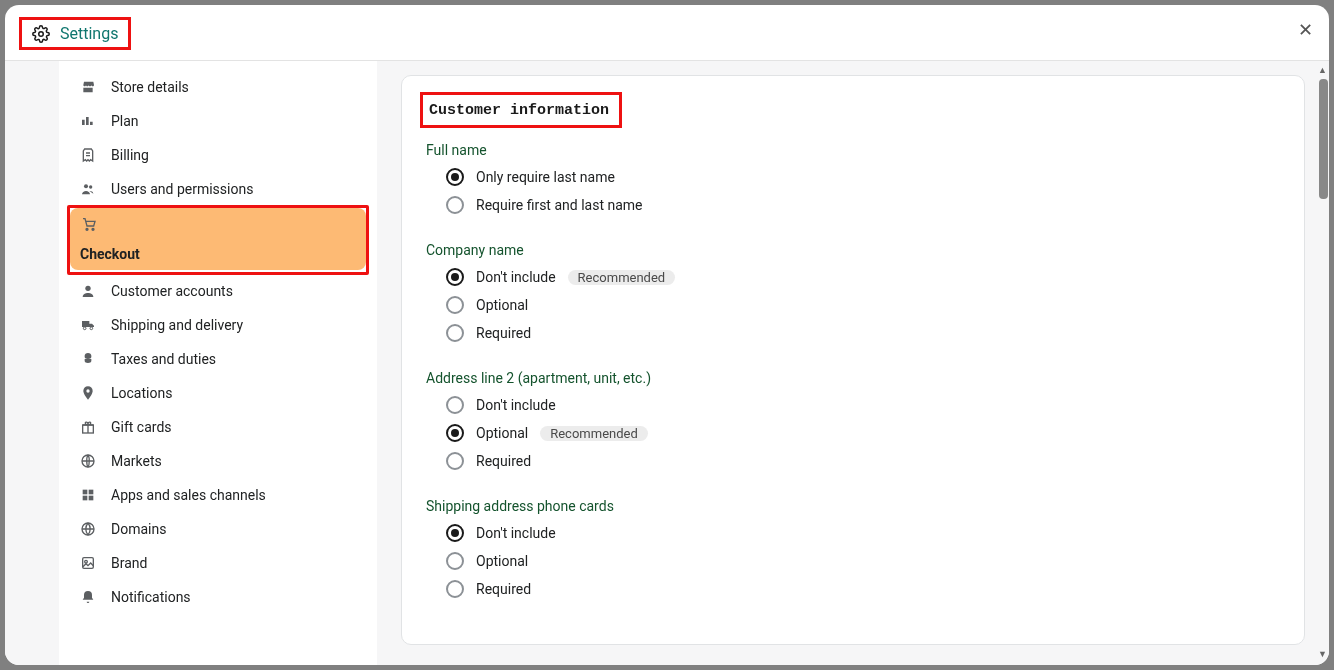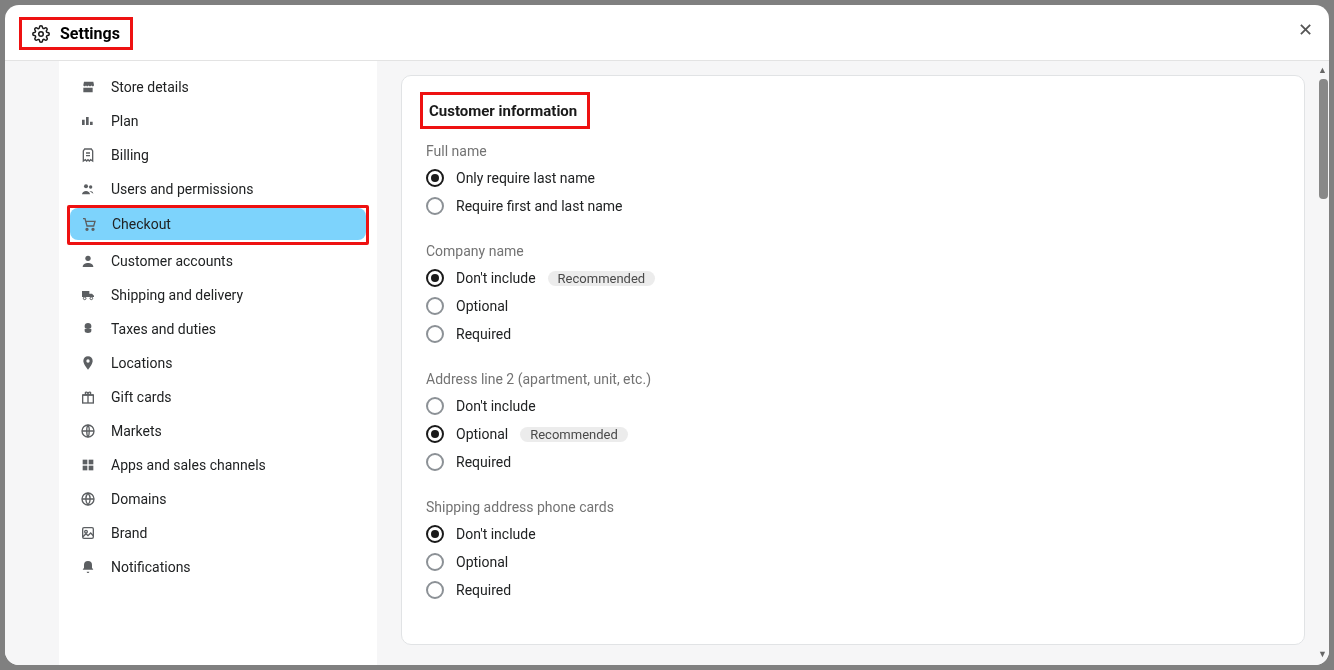--- a/index.html
+++ b/index.html
@@ -30,22 +30,22 @@
     .header .title-wrap {
       display: inline-flex;
       align-items: center;
       gap: 10px;
       border: 3px solid #e11;
       padding: 4px 10px;
       margin-left: -4px;
     }
     .header .title {
       font-size: 16px;
-      font-weight: 700;
-      color: #000000;
+      font-weight: 400;
+      color: #0f766e;
     }
     .header .close {
       position: absolute;
       right: 16px;
       top: 14px;
       font-size: 18px;
       color: #555;
       cursor: pointer;
     }
     .body {
@@ -66,22 +66,23 @@
       align-items: flex-start;
       gap: 14px;
       padding: 8px 10px;
       border-radius: 8px;
       cursor: pointer;
       font-size: 14px;
       color: #202223;
       margin-bottom: 2px;
     }
     .sidebar-item.active {
-      background: #7dd3fc;
-      font-weight: 400;
+      background: #fdba74;
+      font-weight: 700;
+      flex-direction: column;
     }
     .sidebar-item .icon {
       width: 18px;
       display: inline-flex;
       justify-content: center;
       color: #5c5f62;
       font-size: 15px;
     }
     .sidebar-hlbox {
       border: 3px solid #e11;
@@ -103,37 +104,39 @@
       height: 570px;
       overflow: hidden;
     }
     .card-title-wrap {
       display: inline-block;
       border: 3px solid #e11;
       padding: 6px 10px 6px 6px;
       margin-left: -6px;
       margin-top: -4px;
       margin-bottom: 14px;
+      font-family: Liberation Mono, monospace;
     }
     .card-title {
       font-size: 15px;
       font-weight: 700;
       color: #1a1a1a;
     }
     .group-label {
       font-size: 14px;
-      color: #737373;
+      color: #14532d;
       margin-bottom: 10px;
     }
     .radio-row {
       display: flex;
       align-items: center;
       gap: 12px;
       margin-bottom: 10px;
       cursor: pointer;
+      margin-left: 20px;
     }
     .radio {
       width: 18px; height: 18px;
       border: 2px solid #8c9196;
       border-radius: 50%;
       display: inline-flex;
       align-items: center;
       justify-content: center;
       flex-shrink: 0;
     }

